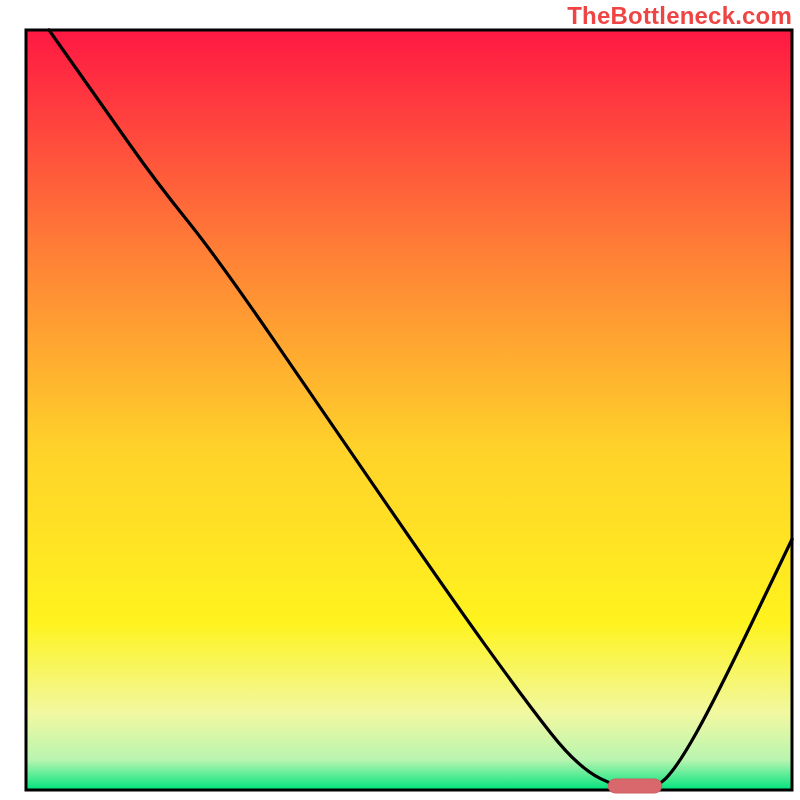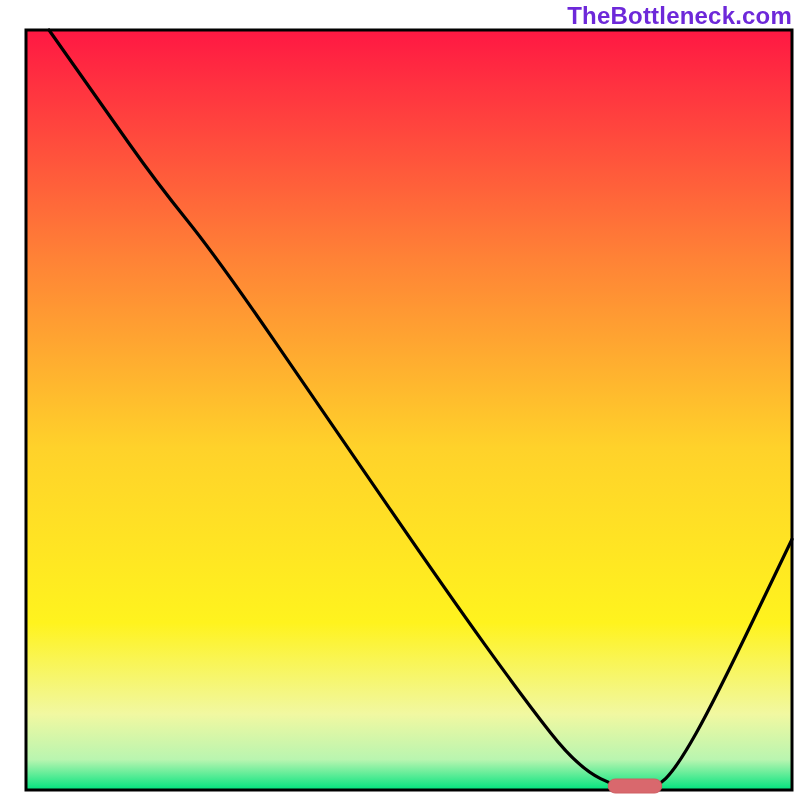--- a/index.html
+++ b/index.html
@@ -10,21 +10,21 @@
     height: 800px;
     background: #fff;
   }
   .watermark {
     position: absolute;
     top: 2px;
     right: 8px;
     font-family: Arial, Helvetica, sans-serif;
     font-size: 24px;
     font-weight: 600;
-    color: #6d28d9;
+    color: #ef4444;
     letter-spacing: 0.2px;
   }
   svg { display: block; }
 </style>
 </head>
 <body>
 
 <div class="stage">
   <div class="watermark">TheBottleneck.com</div>
 

